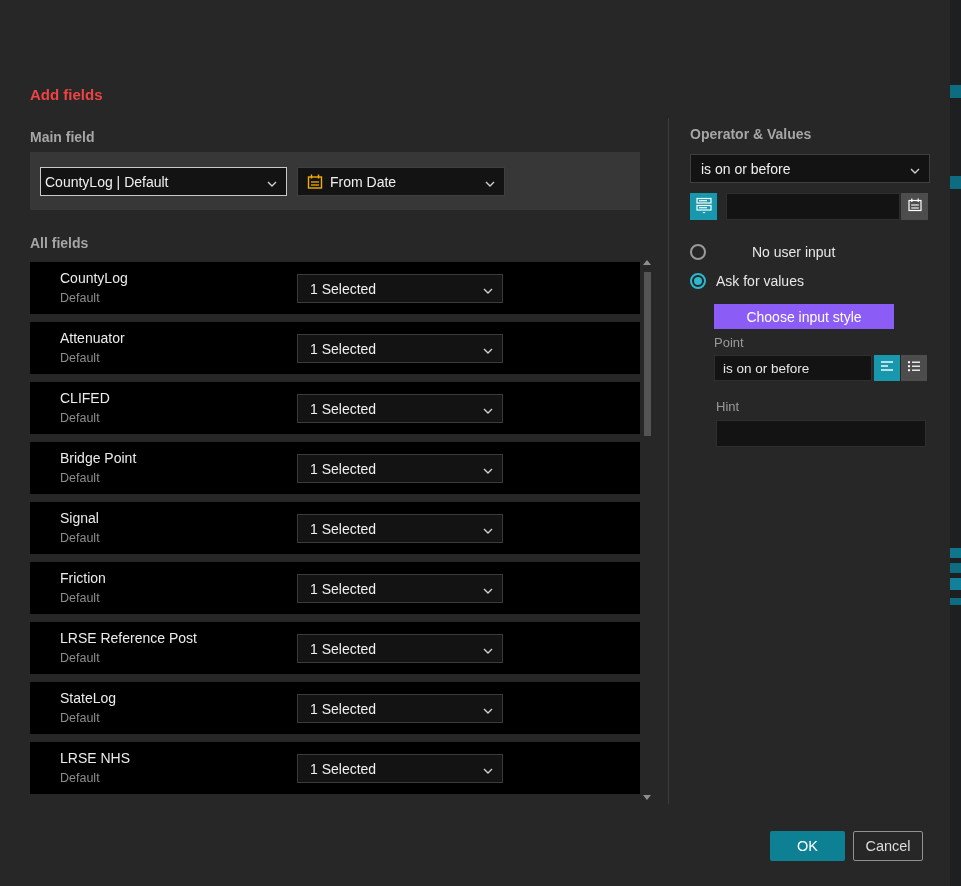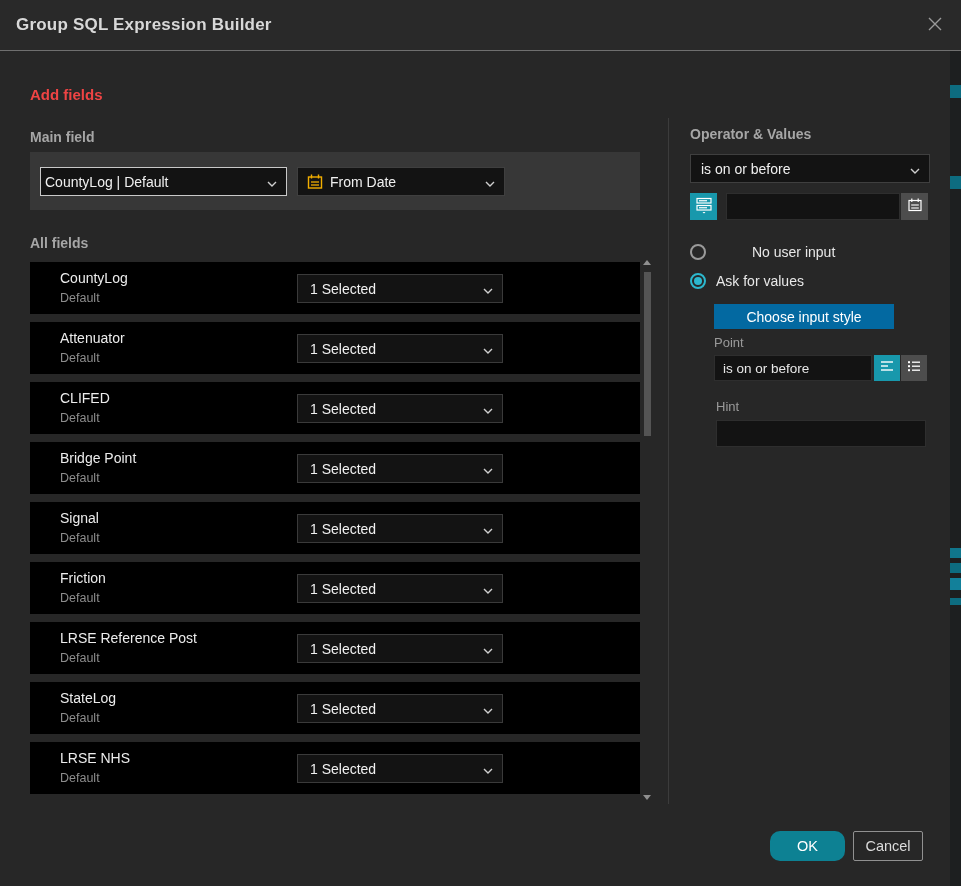--- a/index.html
+++ b/index.html
@@ -56,32 +56,32 @@
   .val-input { left:726px; top:193px; width:174px; height:27px; }
   .combo-btn { left:690px; top:193px; }
   .calbtn { left:901px; top:193px; }
 
   .radio-row { position:absolute; left:690px; display:flex; align-items:center; gap:10px; cursor:pointer; }
   .radio { width:16px; height:16px; border-radius:50%; border:2px solid #9a9a9a; background:transparent; }
   .radio.sel { border-color:#2cb8ce; display:flex; align-items:center; justify-content:center; }
   .radio.sel::after { content:""; width:8px; height:8px; border-radius:50%; background:#2cb8ce; }
   .radio-label { font-size:14px; color:#e8e8e8; }
 
-  .choose-btn { position:absolute; left:714px; top:304px; width:180px; height:25px; background:#0369a1;
+  .choose-btn { position:absolute; left:714px; top:304px; width:180px; height:25px; background:#8b5cf6;
     color:#fff; font-size:14px; display:flex; align-items:center; justify-content:center; cursor:pointer; }
   .lbl-caption { position:absolute; font-size:13px; color:#9a9a9a; }
   .label-input { left:714px; top:355px; width:158px; height:26px; }
   .align-btn { left:874px; top:355px; width:26px; height:26px; }
   .list-btn  { left:901px; top:355px; width:26px; height:26px; }
   .hint-input { left:716px; top:420px; width:210px; height:27px; }
 
   
   .ok-btn { position:absolute; left:770px; top:831px; width:75px; height:30px; background:#0d8193;
     color:#fff; font-size:14.5px; display:flex; align-items:center; justify-content:center;
-    border-radius:10px; cursor:pointer; }
+    border-radius:2px; cursor:pointer; }
   .cancel-btn { position:absolute; left:853px; top:831px; width:70px; height:30px; background:transparent;
     border:1px solid #919191; color:#dcdcdc; font-size:14.5px; display:flex; align-items:center;
     justify-content:center; border-radius:2px; cursor:pointer; }
 
   
   .edge { position:absolute; left:950px; top:0; width:11px; height:886px; background:#1d1f20; }
   .blip { position:absolute; left:0; width:11px; }
 </style>
 </head>
 <body>
@@ -90,30 +90,20 @@
   <div class="blip" style="top:85px;height:13px;background:#0d6c80"></div>
   <div class="blip" style="top:176px;height:13px;background:#0d6c80"></div>
   <div class="blip" style="top:548px;height:10px;background:#10768c"></div>
   <div class="blip" style="top:563px;height:10px;background:#0d6c80"></div>
   <div class="blip" style="top:578px;height:12px;background:#12809a"></div>
   <div class="blip" style="top:598px;height:7px;background:#0d6c80"></div>
 </div>
 
 <div class="dialog">
 
-  <div class="titlebar">
-    <div class="title">Group SQL Expression Builder</div>
-    <div class="close-btn">
-      <span>
-        <svg width="20" height="20" viewBox="0 0 20 20">
-            <path d="M4 4 L16 16 M16 4 L4 16" stroke="#9a9a9a" stroke-width="1.4" fill="none"></path>
-          </svg>
-      </span>
-    </div>
-  </div>
 
   <div class="h-add">Add fields</div>
   <div class="h-sub" style="left:30px; top:129px;">Main field</div>
 
   <div class="main-panel">
     <div class="dd dd-dataset">
       <span>CountyLog | Default</span>
       <span class="chev">
         <svg width="10" height="6" viewBox="0 0 10 6">
             <path d="M1 1 L5 5 L9 1" stroke="#cfcfcf" stroke-width="1.4" fill="none"></path>

